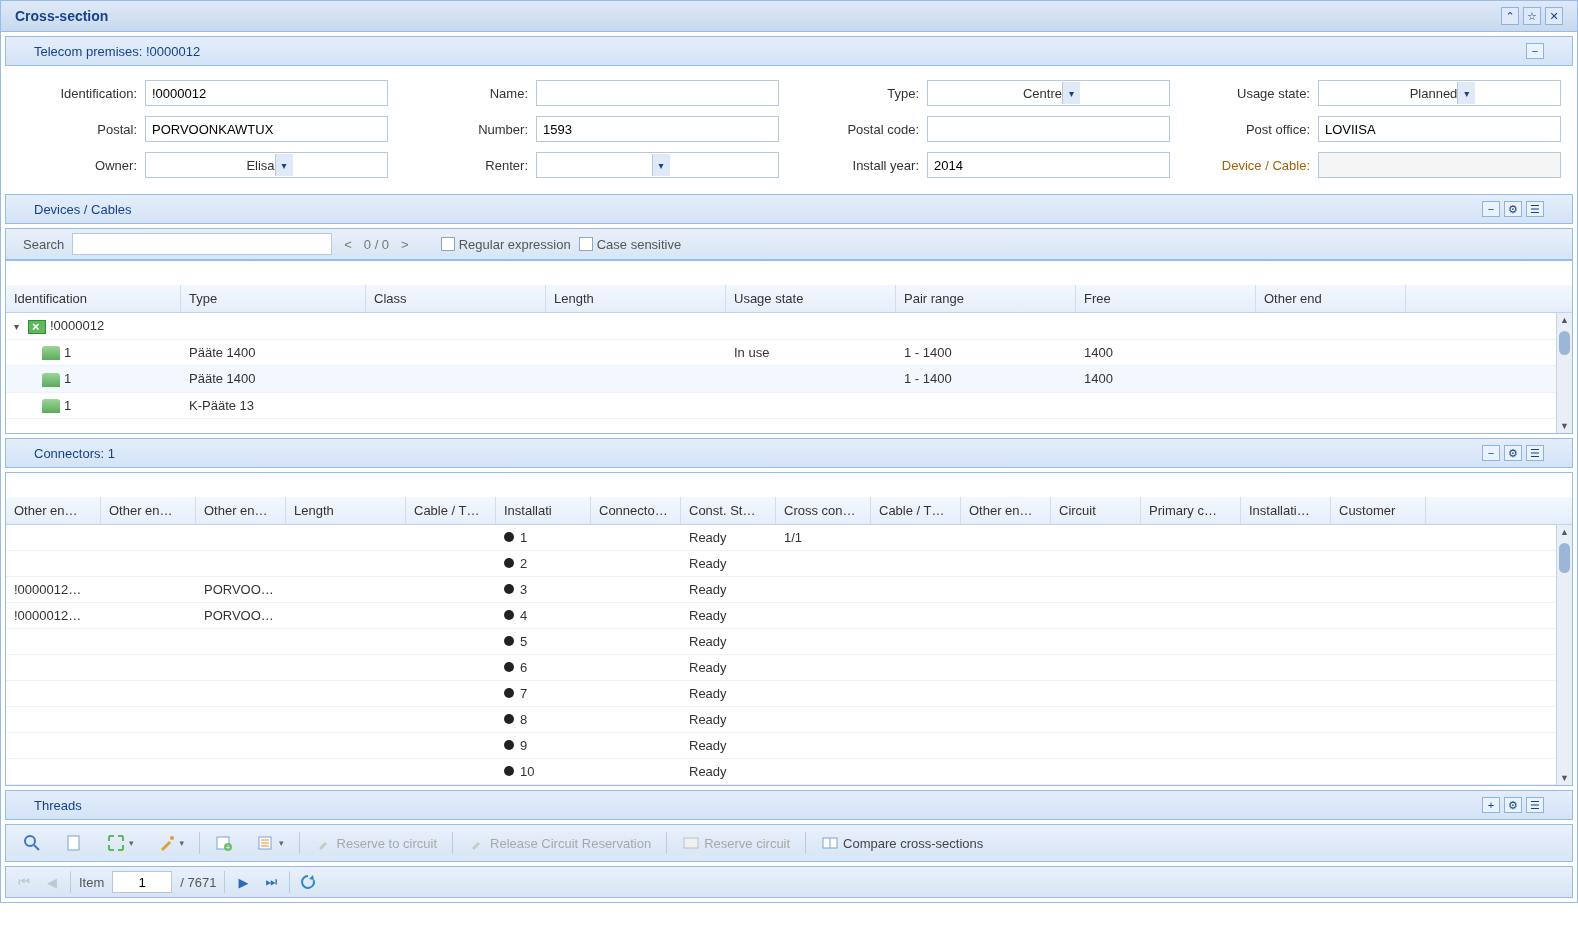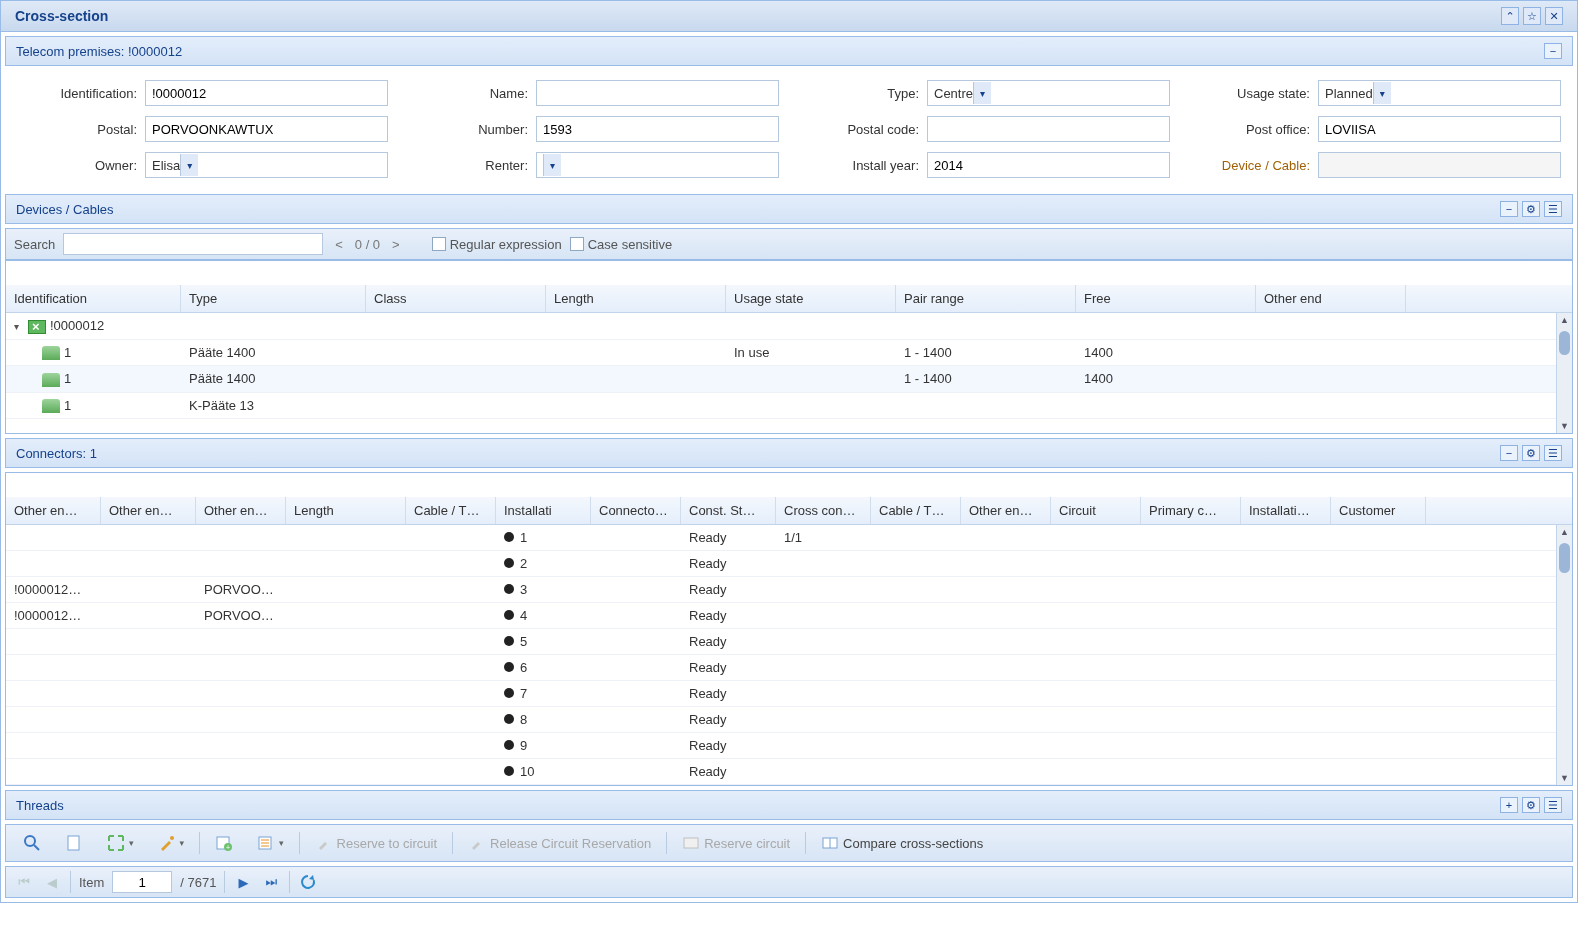--- a/index.html
+++ b/index.html
@@ -34,21 +34,21 @@
   background: #dfe9f7;
   color: #15428b;
   display:flex; align-items:center; justify-content:center;
   font-size: 11px; cursor:pointer;
 }
 
 .section-header {
   background: linear-gradient(#e4eefb, #d3e3f6);
   border: 1px solid #99bbe8;
   margin: 4px;
-  padding: 6px 10px;
+  padding: 6px 28px;
   display:flex; align-items:center; justify-content:space-between;
   color: #15428b;
 }
 .section-tools { display:flex; gap:4px; }
 .mini-btn {
   width:18px; height:16px; border:1px solid #8db2e3;
   background:#eaf2fc; display:flex; align-items:center; justify-content:center;
   font-size:11px; color:#15428b; cursor:pointer;
 }
 
@@ -60,35 +60,35 @@
 }
 .form-row { display:flex; align-items:center; gap:8px; }
 .form-row label {
   width: 120px; text-align:right; color:#333;
 }
 .form-row.disabled label{ color:#a16207; }
 .form-row input, .form-row .combo {
   flex:1; height:26px; border:1px solid #b5c8dd; padding:2px 6px;
   font-size:13px; background:#fff;
 }
-.combo { display:flex; align-items:center; justify-content:flex-start; cursor:pointer;}
+.combo { display:flex; align-items:center; justify-content:center; cursor:pointer;}
 .combo .arrow {
   width:18px; height:22px; background:#dfe9f7; border-left:1px solid #b5c8dd;
   display:flex;align-items:center;justify-content:center;color:#15428b;font-size:10px;
   margin-right:-6px;
 }
 
 .toolbar {
   background: linear-gradient(#e9f0fa, #d7e5f5);
   border: 1px solid #99bbe8;
   margin: 0 4px;
   padding: 4px 8px;
   display:flex; align-items:center; gap:8px;
 }
-.toolbar .search-label { color:#555; }
+.toolbar .search-label { color:#555;margin-left:9px; }
 .toolbar input[type=text] {
   height:22px; width:260px; border:1px solid #b5c8dd; padding:0 4px;
 }
 .nav-arrow { color:#777; cursor:pointer; padding:0 4px;}
 .counter { color:#777; }
 .chk { display:flex; align-items:center; gap:4px; color:#555;}
 .chk .box { width:14px;height:14px;border:1px solid #8fa8c2; background:#fff;}
 
 .grid {
   margin: 0 4px;

